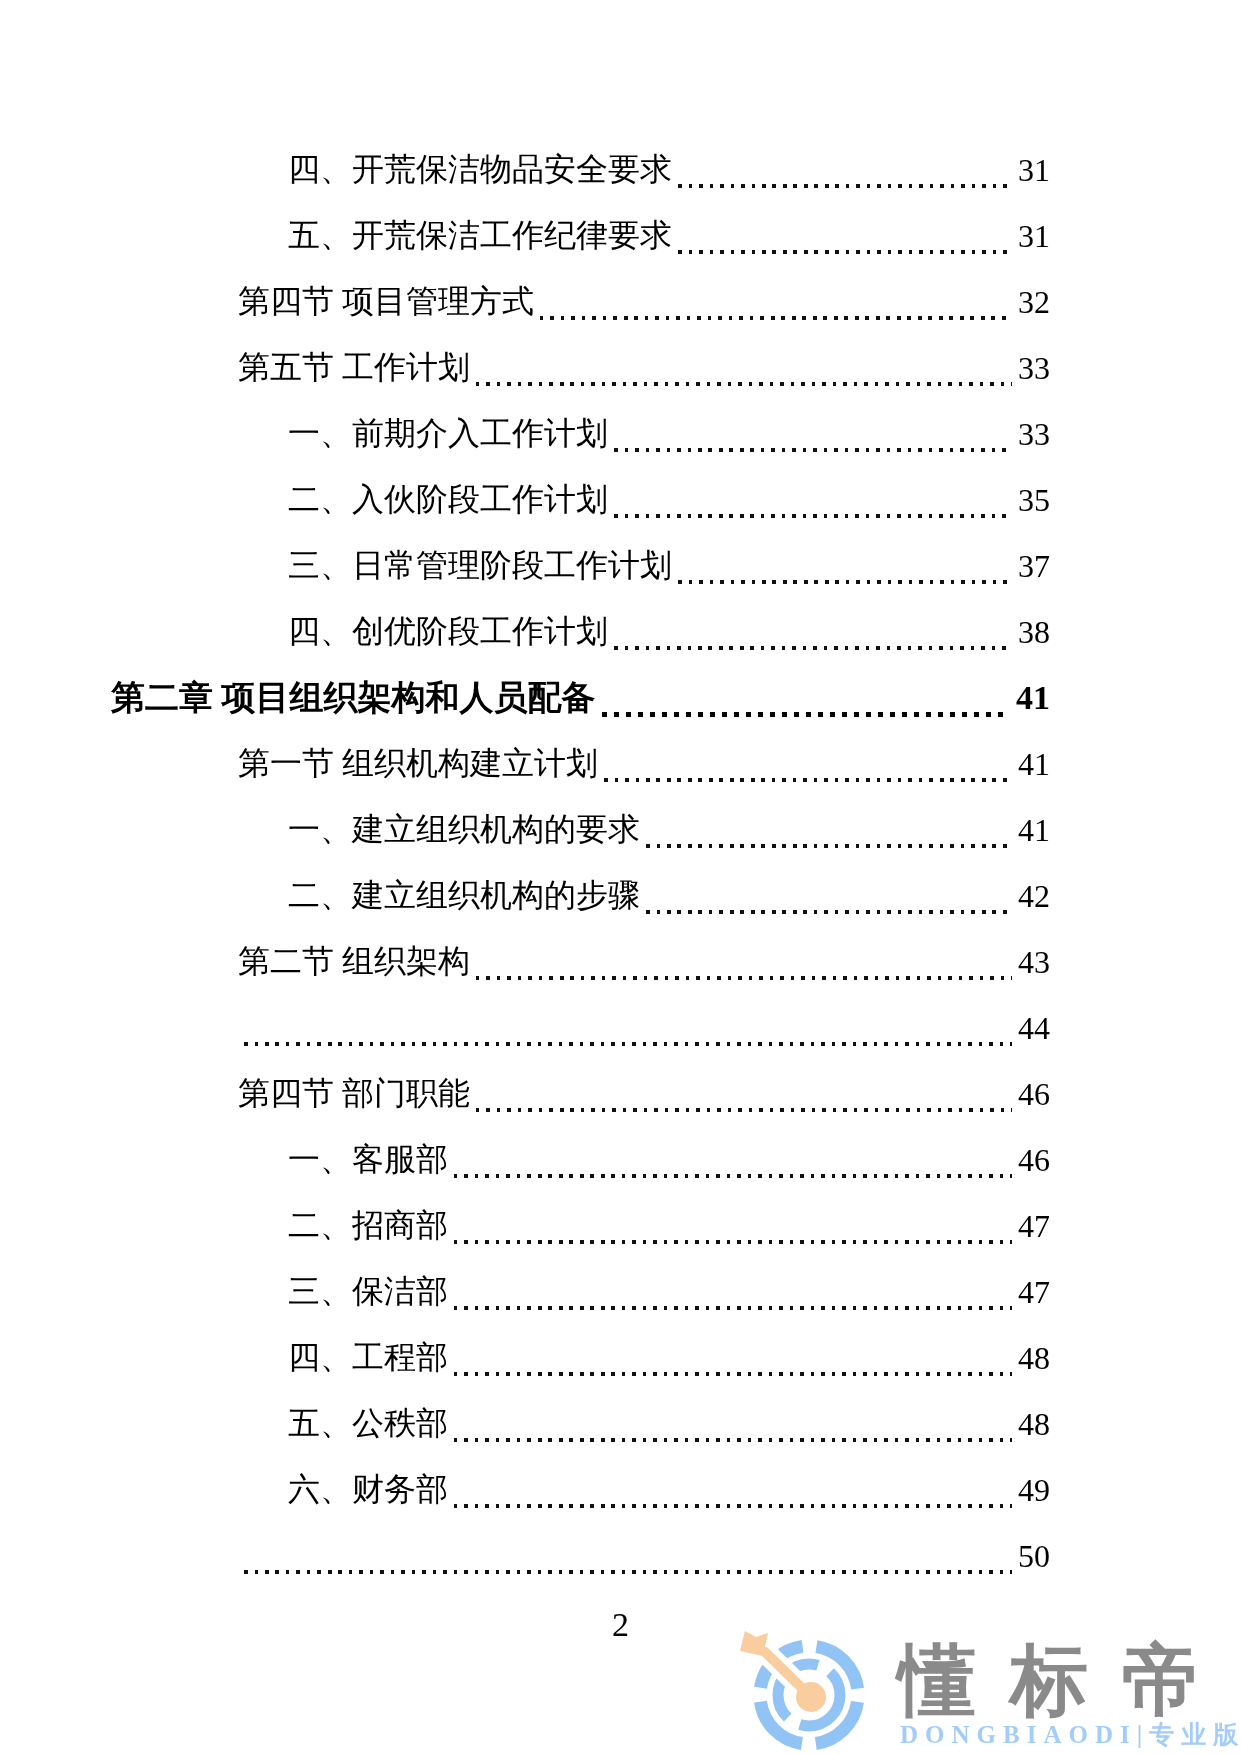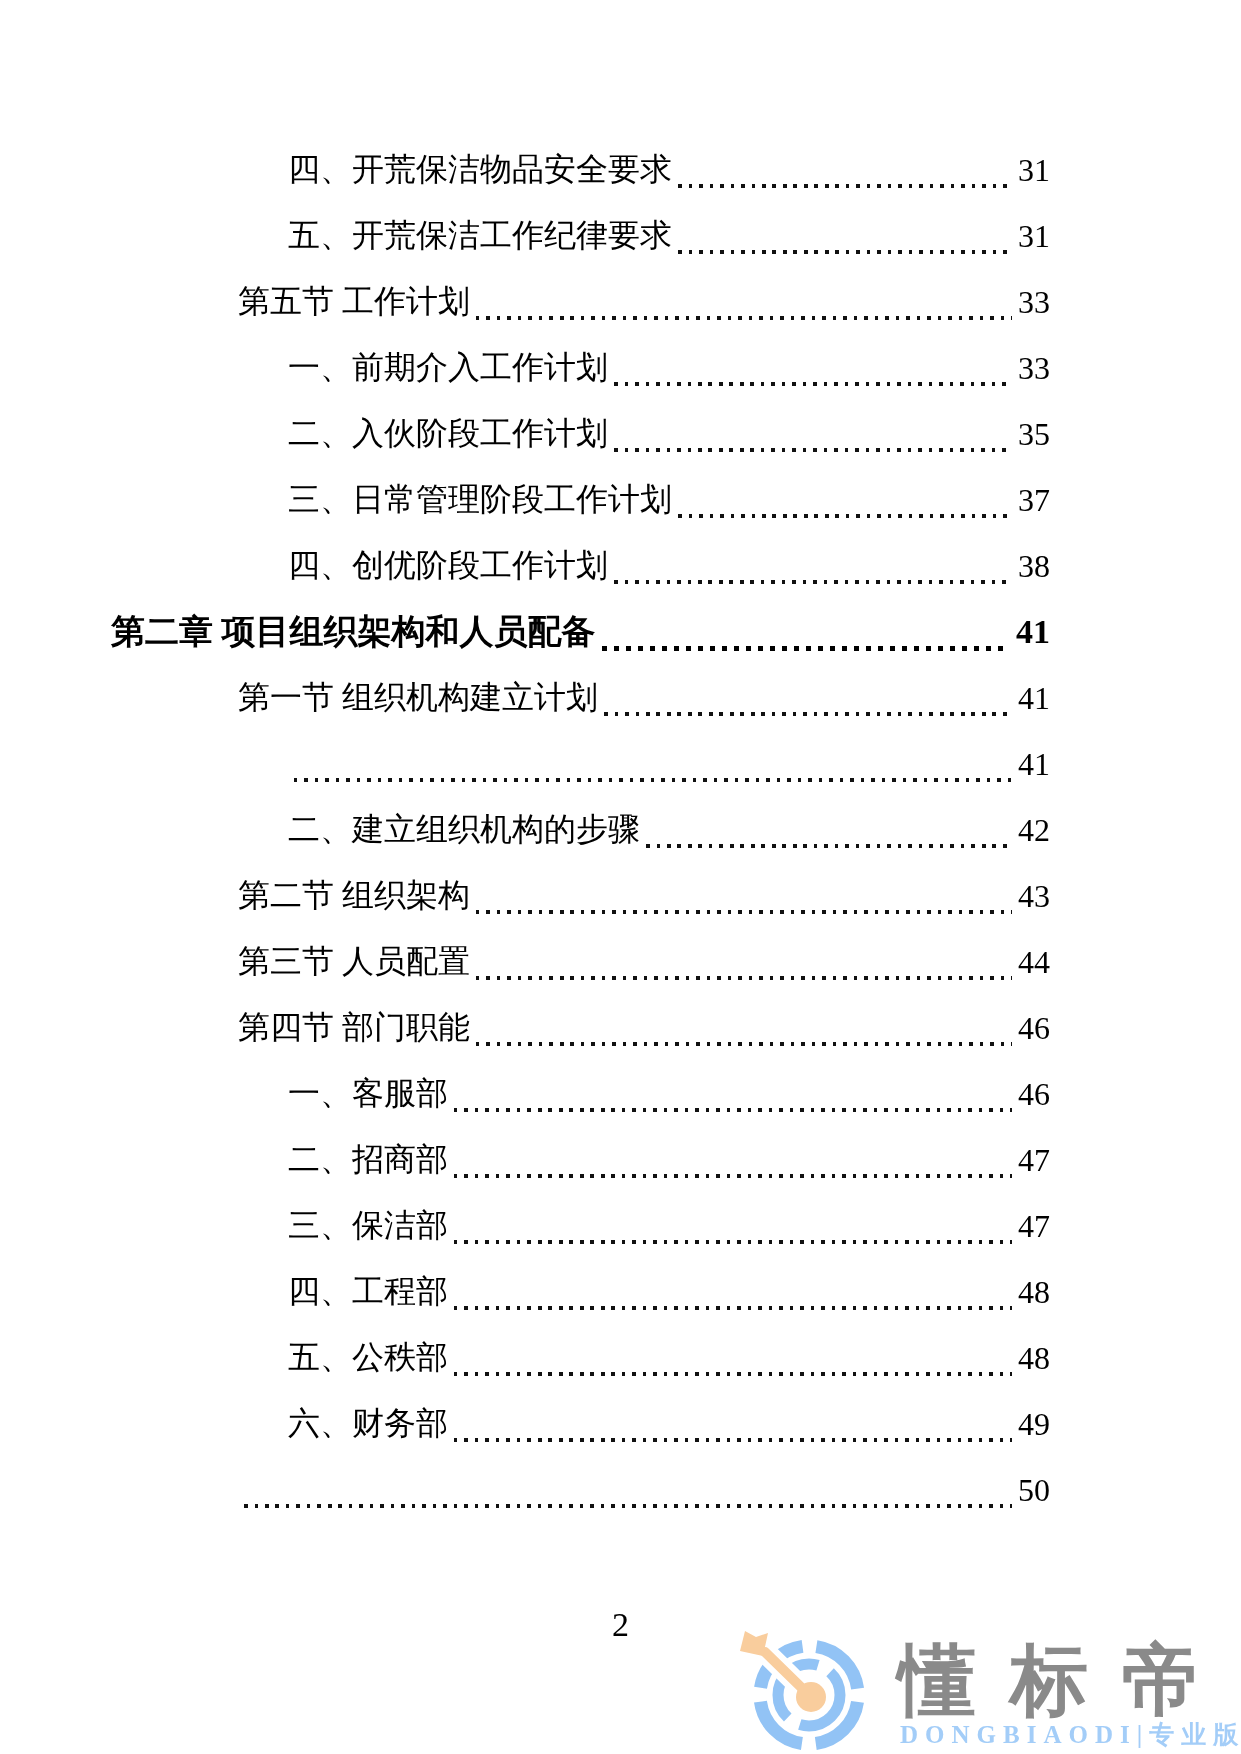--- a/index.html
+++ b/index.html
@@ -73,20 +73,25 @@
       <span class="toc-label">四、开荒保洁物品安全要求</span>
       <span class="leader"></span>
       <span class="toc-page">31</span>
     </div>
       <div class="toc-row lvl2">
       <span class="toc-label">五、开荒保洁工作纪律要求</span>
       <span class="leader"></span>
       <span class="toc-page">31</span>
     </div>
       <div class="toc-row lvl1">
+      <span class="toc-label">第四节 项目管理方式</span>
+      <span class="leader"></span>
+      <span class="toc-page">32</span>
+    </div>
+      <div class="toc-row lvl1">
       <span class="toc-label">第五节 工作计划</span>
       <span class="leader"></span>
       <span class="toc-page">33</span>
     </div>
       <div class="toc-row lvl2">
       <span class="toc-label">一、前期介入工作计划</span>
       <span class="leader"></span>
       <span class="toc-page">33</span>
     </div>
       <div class="toc-row lvl2">
@@ -108,35 +113,35 @@
       <span class="toc-label">第二章 项目组织架构和人员配备</span>
       <span class="leader"></span>
       <span class="toc-page">41</span>
     </div>
       <div class="toc-row lvl1">
       <span class="toc-label">第一节 组织机构建立计划</span>
       <span class="leader"></span>
       <span class="toc-page">41</span>
     </div>
       <div class="toc-row lvl2">
+      <span class="toc-label">一、建立组织机构的要求</span>
       <span class="leader"></span>
       <span class="toc-page">41</span>
     </div>
       <div class="toc-row lvl2">
       <span class="toc-label">二、建立组织机构的步骤</span>
       <span class="leader"></span>
       <span class="toc-page">42</span>
     </div>
       <div class="toc-row lvl1">
       <span class="toc-label">第二节 组织架构</span>
       <span class="leader"></span>
       <span class="toc-page">43</span>
     </div>
       <div class="toc-row lvl1">
-      <span class="toc-label">第三节 人员配置</span>
       <span class="leader"></span>
       <span class="toc-page">44</span>
     </div>
       <div class="toc-row lvl1">
       <span class="toc-label">第四节 部门职能</span>
       <span class="leader"></span>
       <span class="toc-page">46</span>
     </div>
       <div class="toc-row lvl2">
       <span class="toc-label">一、客服部</span>

